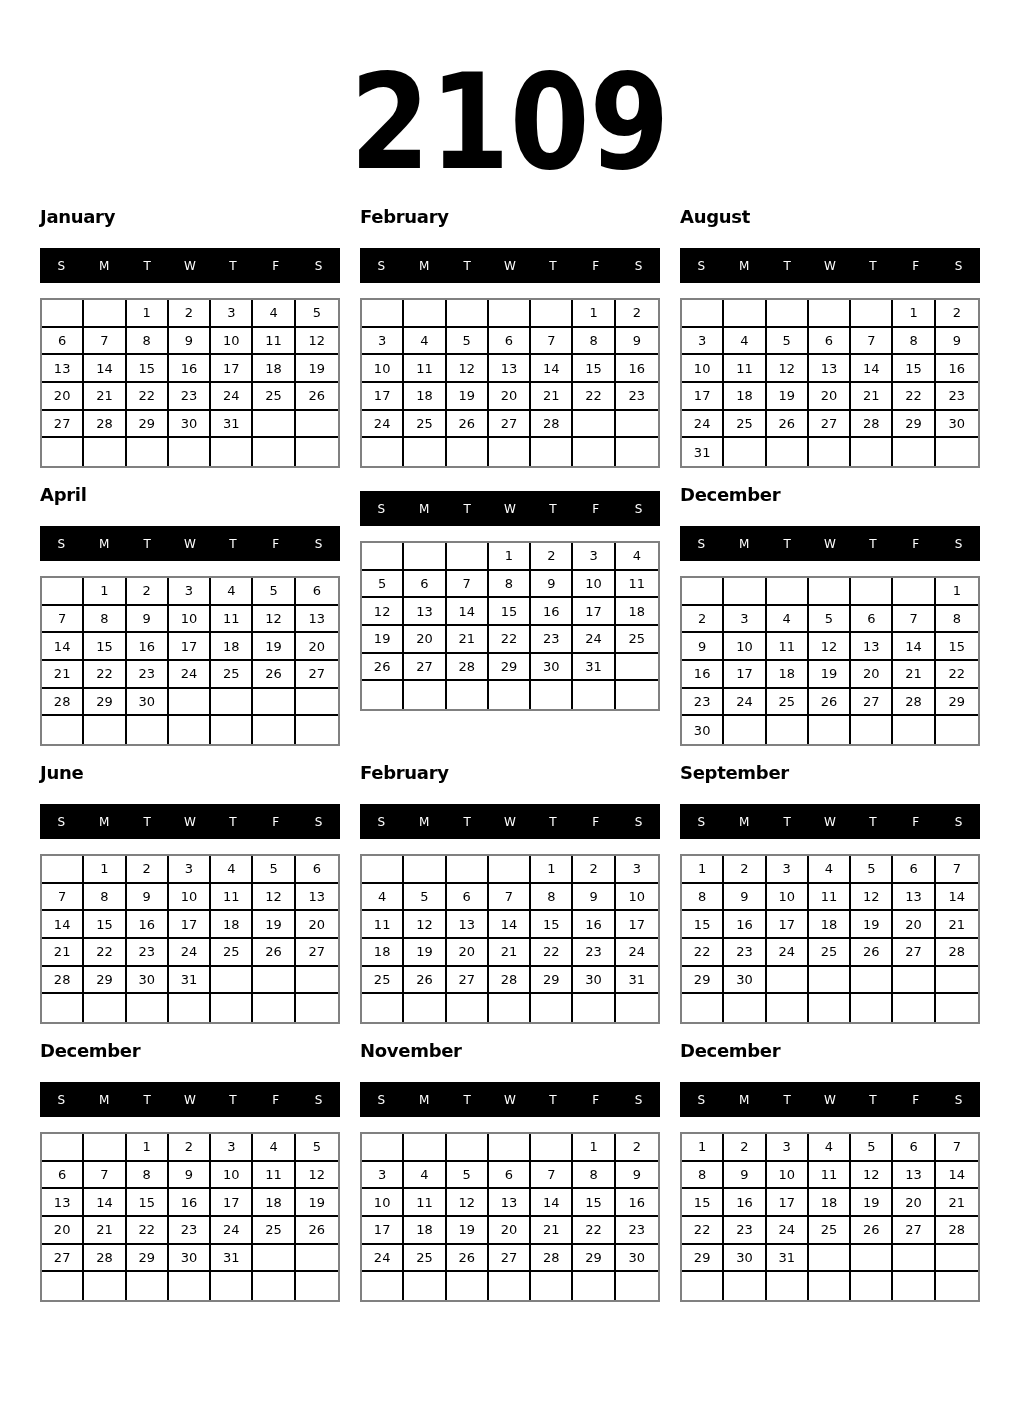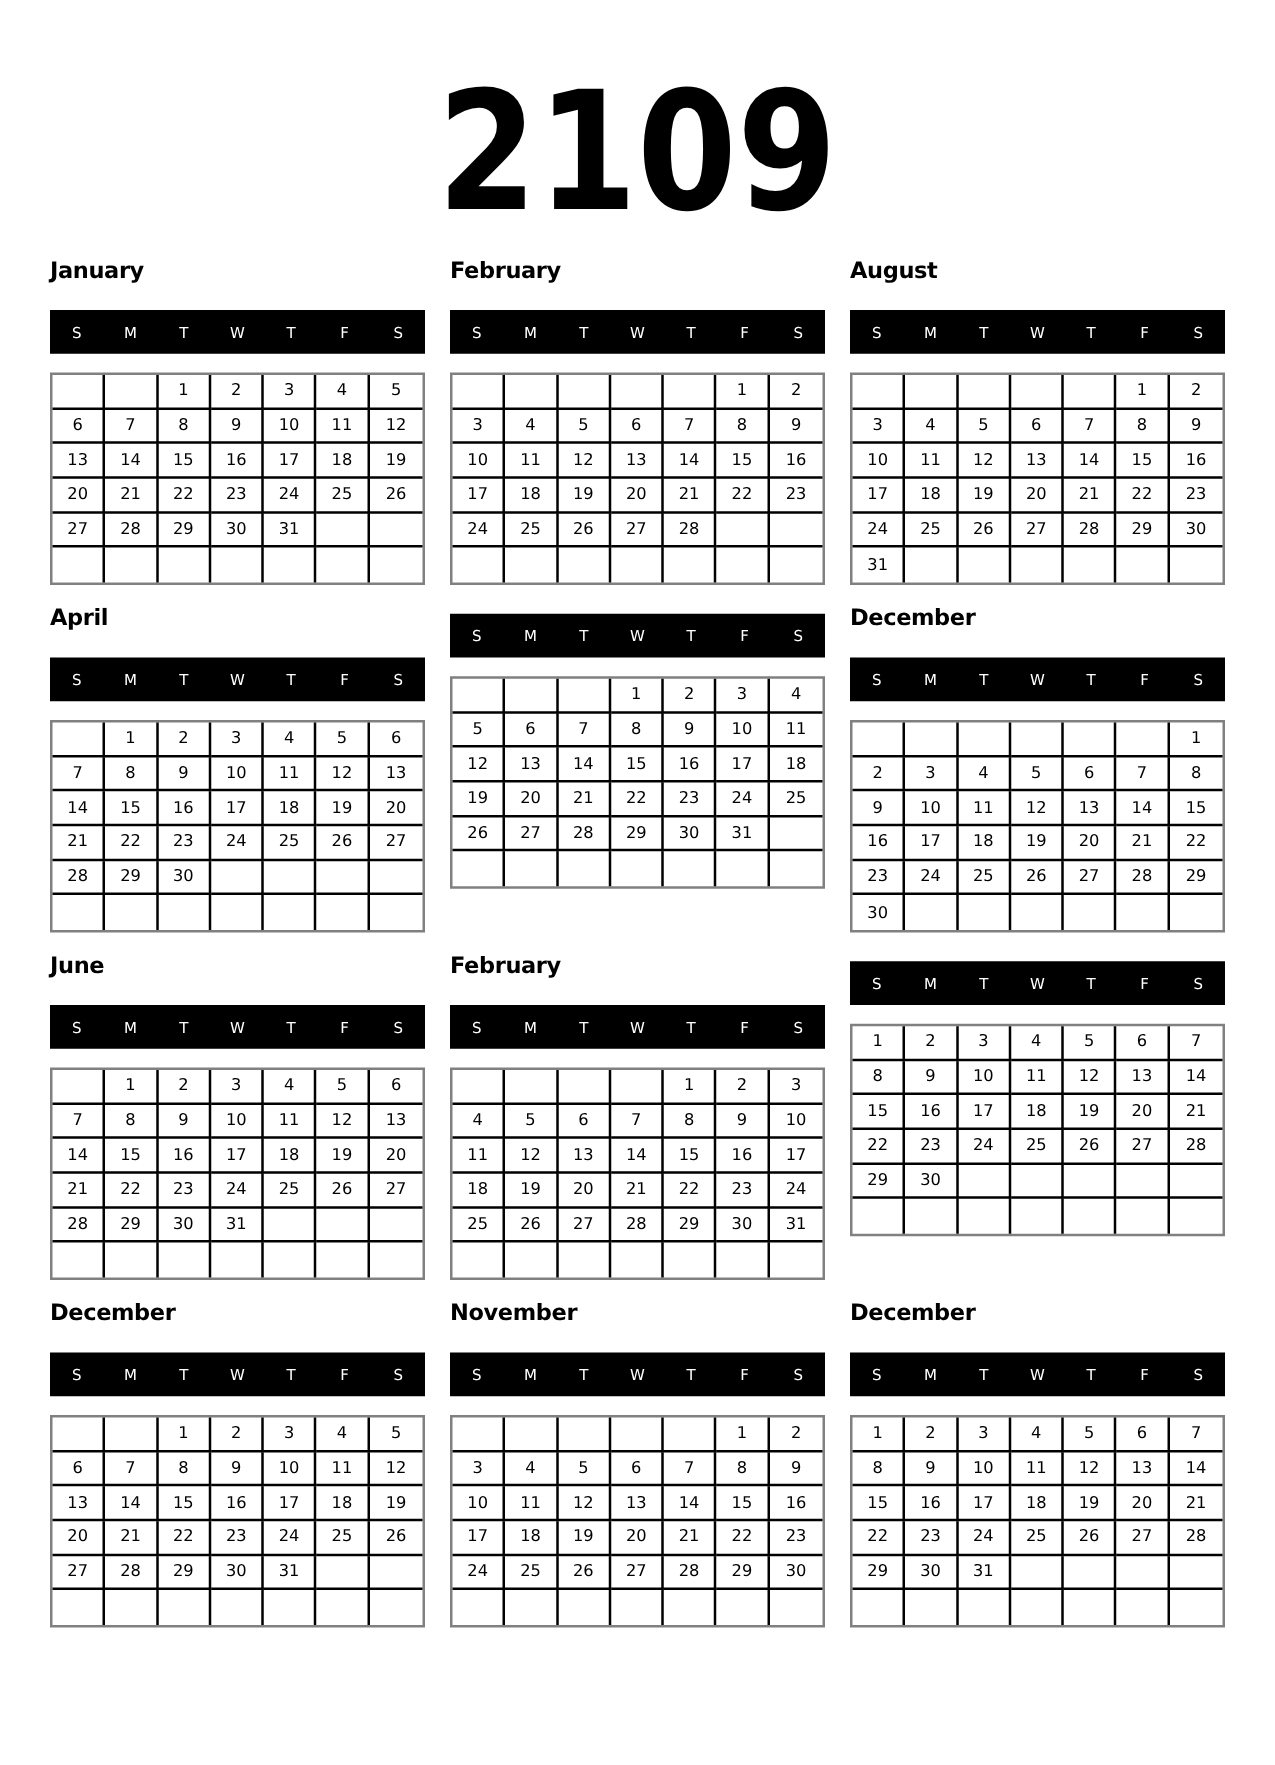--- a/index.html
+++ b/index.html
@@ -662,20 +662,21 @@
               <td></td>
               <td></td>
               <td></td>
               <td></td>
             </tr>
           </tbody>
         </table>
   </div>
 
   <div class="month">
+    <div class="month-name">September</div>
     <div class="dow-header">
           <div class="dow-cell">S</div>
           <div class="dow-cell">M</div>
           <div class="dow-cell">T</div>
           <div class="dow-cell">W</div>
           <div class="dow-cell">T</div>
           <div class="dow-cell">F</div>
           <div class="dow-cell">S</div>
         </div>
     <table class="date-table">

